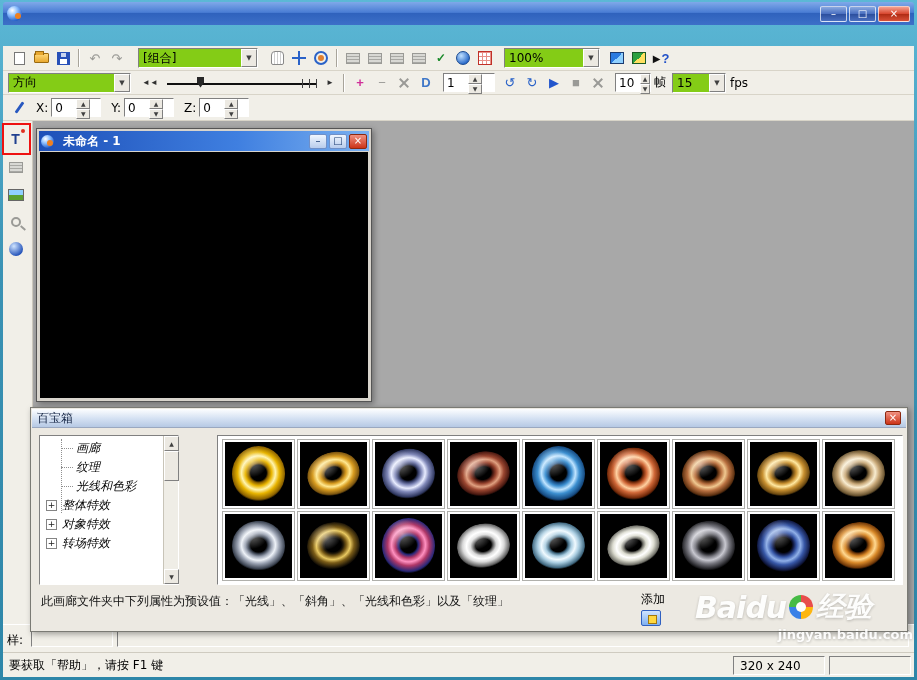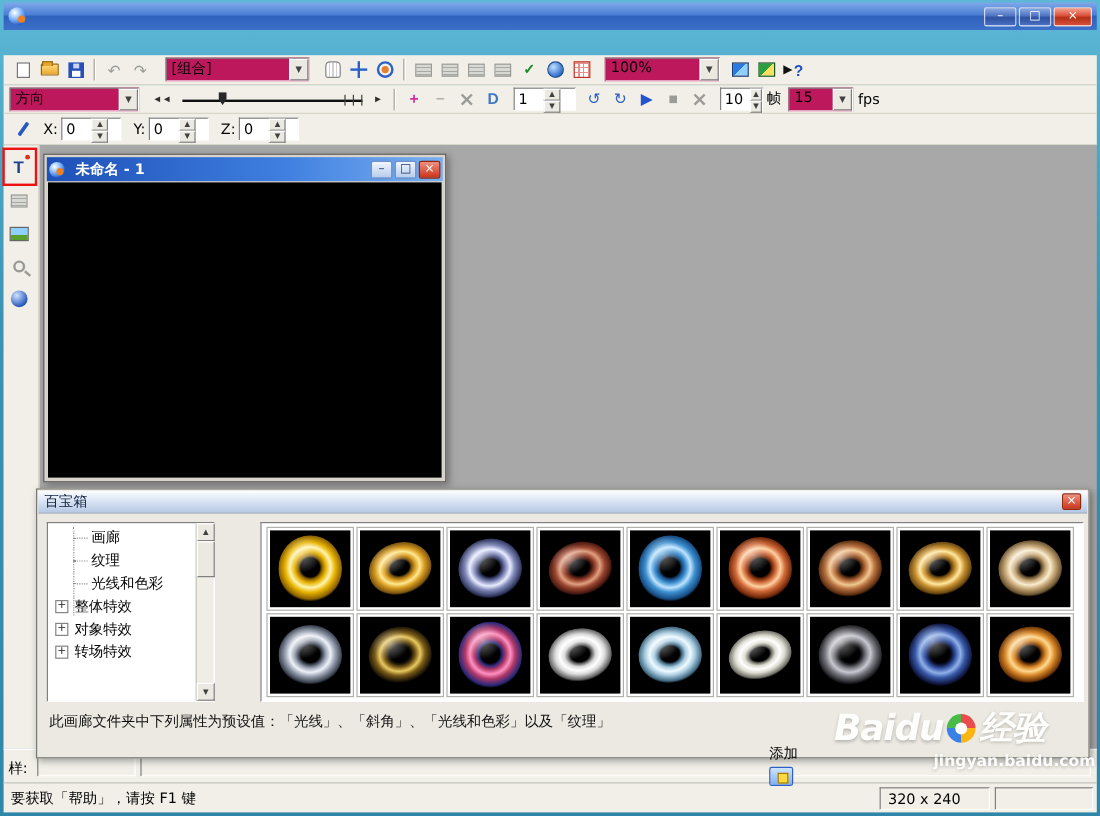--- a/index.html
+++ b/index.html
@@ -31,21 +31,21 @@
   .tb { position:absolute; left:3px; width:911px; background:#f1efe8;
       border-bottom:1px solid #d8d4c8; display:flex; align-items:center; padding-left:5px; }
   #tb1 { top:46px; height:25px; }
   #tb2 { top:71px; height:24px; }
   #tb3 { top:95px; height:26px; }
   .tbtn { width:22px; height:22px; border:0; background:transparent; display:flex;
       align-items:center; justify-content:center; font-size:13px; color:#303030; flex:0 0 auto; }
   .tbtn.dis { color:#9a9a96; }
   .sep { width:2px; height:18px; border-left:1px solid #a8a49a; border-right:1px solid #ffffff; margin:0 4px; flex:0 0 auto; }
 
-  .combo { display:inline-flex; align-items:flex-start; height:20px; background:#be185d;
+  .combo { display:inline-flex; align-items:center; height:20px; background:#84cc16;
       border:1px solid; border-color:#808080 #fff #fff #808080; flex:0 0 auto; }
   .combo .val { flex:1; padding:0 4px; white-space:nowrap; overflow:hidden; }
   .combo .carr { width:16px; align-self:stretch; background:#ece9e2; font-size:7px; color:#404040;
       border:1px solid; border-color:#fff #808080 #808080 #fff; display:flex; align-items:center; justify-content:center; }
 
   .spin { display:inline-flex; height:19px; background:#fff; border:1px solid;
       border-color:#808080 #fff #fff #808080; flex:0 0 auto; }
   .spin .sval { min-width:24px; padding:0 3px; display:flex; align-items:center; }
   .spin .sarrows { display:flex; flex-direction:column; width:14px; }
   .spin .sa { flex:1; font-size:6px; line-height:8px; background:#ece9e2; color:#404040;
@@ -122,21 +122,21 @@
   .palette { position:absolute; left:30px; top:407px; width:878px; height:225px;
       background:#ece9e2; border:1px solid #7a7a74; box-shadow:2px 2px 6px rgba(0,0,0,.35); z-index:10; }
   .pal-title { position:absolute; left:1px; right:1px; top:1px; height:19px;
       background:linear-gradient(180deg,#fdfeff 0%,#d3e0f2 55%,#b6c9e4 100%);
       display:flex; align-items:center; padding:0 5px; border-bottom:1px solid #9aa8c0; }
   .pal-title .ptext { font-size:12px; color:#102040; }
   .pbtn-close { margin-left:auto; width:16px; height:14px; color:#fff; font-size:10px; line-height:12px;
       text-align:center; background:linear-gradient(180deg,#f09080,#cc3418); border:1px solid #8c2810; border-radius:2px; }
 
   .tree { position:absolute; left:8px; top:27px; width:140px; height:150px; background:#fff;
-      border:1px solid; border-color:#808080 #fff #fff #808080; }
+      border:1px solid; border-color:#808080 #fff #fff #808080;font-style:italic; }
   .tree-rows { position:absolute; left:1px; top:3px; right:16px; bottom:1px; }
   .tree-rows .vline { position:absolute; left:20px; top:0; height:74px; border-left:1px dotted #909090; }
   .trow { height:19px; display:flex; align-items:center; white-space:nowrap; }
   .trow.leaf { padding-left:20px; }
   .trow .dash { width:12px; border-top:1px dotted #909090; margin-right:3px; }
   .trow .pbox { width:11px; height:11px; border:1px solid #848484; background:#fff; margin:0 5px 0 5px;
       font-size:9px; line-height:9px; text-align:center; color:#202020; }
   .vsb { position:absolute; right:0; top:0; bottom:0; width:15px; background:#efede6; border-left:1px solid #c8c4b8; }
   .sbtn { position:absolute; left:0; width:15px; height:15px; background:#ece9e2; font-size:6px; color:#404040;
       border:1px solid; border-color:#fff #808080 #808080 #fff; display:flex; align-items:center; justify-content:center; }
@@ -145,21 +145,21 @@
       border:1px solid; border-color:#fff #808080 #808080 #fff; }
 
   .thumbs { position:absolute; left:186px; top:27px; width:686px; height:150px; background:#fff;
       border:1px solid; border-color:#808080 #fff #fff #808080; display:flex; flex-wrap:wrap;
       align-content:flex-start; padding:2px 0 0 3px; overflow:hidden; }
   .thumb { width:73px; height:70px; margin:1px; border:1px solid #b0b0ac; background:#fff; padding:2px; }
   .tinner { width:100%; height:100%; background:#000; position:relative; overflow:hidden; }
   .donut { position:absolute; inset:4px 7px; border-radius:50%; }
 
   .pal-desc { position:absolute; left:10px; top:185px; width:552px; font-size:12px; line-height:17px; color:#101010; }
-  .pal-add { position:absolute; left:610px; top:183px;margin-top:29px; }
+  .pal-add { position:absolute; left:610px; top:183px; }
   .pal-add .alabel { font-size:12px; margin-bottom:2px; }
   .addicon { width:20px; height:16px; border:1px solid #3060c0; border-radius:2px;
       background:linear-gradient(180deg,#cfe4ff,#7fb0f0); position:relative; }
   .addicon::after { content:""; position:absolute; left:6px; top:4px; width:7px; height:7px; background:#ffd840; border:1px solid #a07810; }
 
   
   .watermark { position:absolute; left:648px; top:180px; width:240px; color:#fff; opacity:.92;
       text-shadow:0 1px 3px rgba(0,0,0,.25); z-index:12; pointer-events:none; }
   .wm-row { display:flex; align-items:center; gap:3px; font-weight:bold; font-style:italic; }
   .wm-baidu { font-size:30px; letter-spacing:-1px;margin-left:16px; }
@@ -263,21 +263,21 @@
     <button class="tbtn">
         <span class="ic-exp2"></span>
       </button>
     <button class="tbtn">
       <span class="ic-helparrow">▶</span>
       <span class="ic-helpq">?</span>
     </button>
   </div>
 
   <div class="tb" id="tb2">
-    <span class="combo" style="width:108px;gap:20px;">
+    <span class="combo" style="width:123px;gap:20px;">
       <span class="val">方向</span>
       <span class="carr">▼</span>
     </span>
     <button class="tbtn" style="width:26px;margin-left:6px;font-size:8px;">
         <span>◄◄</span>
       </button>
     <span class="slider">
       <span class="line"></span>
       <span class="handle"></span>
       <span class="tick" style="right:14px;"></span>

